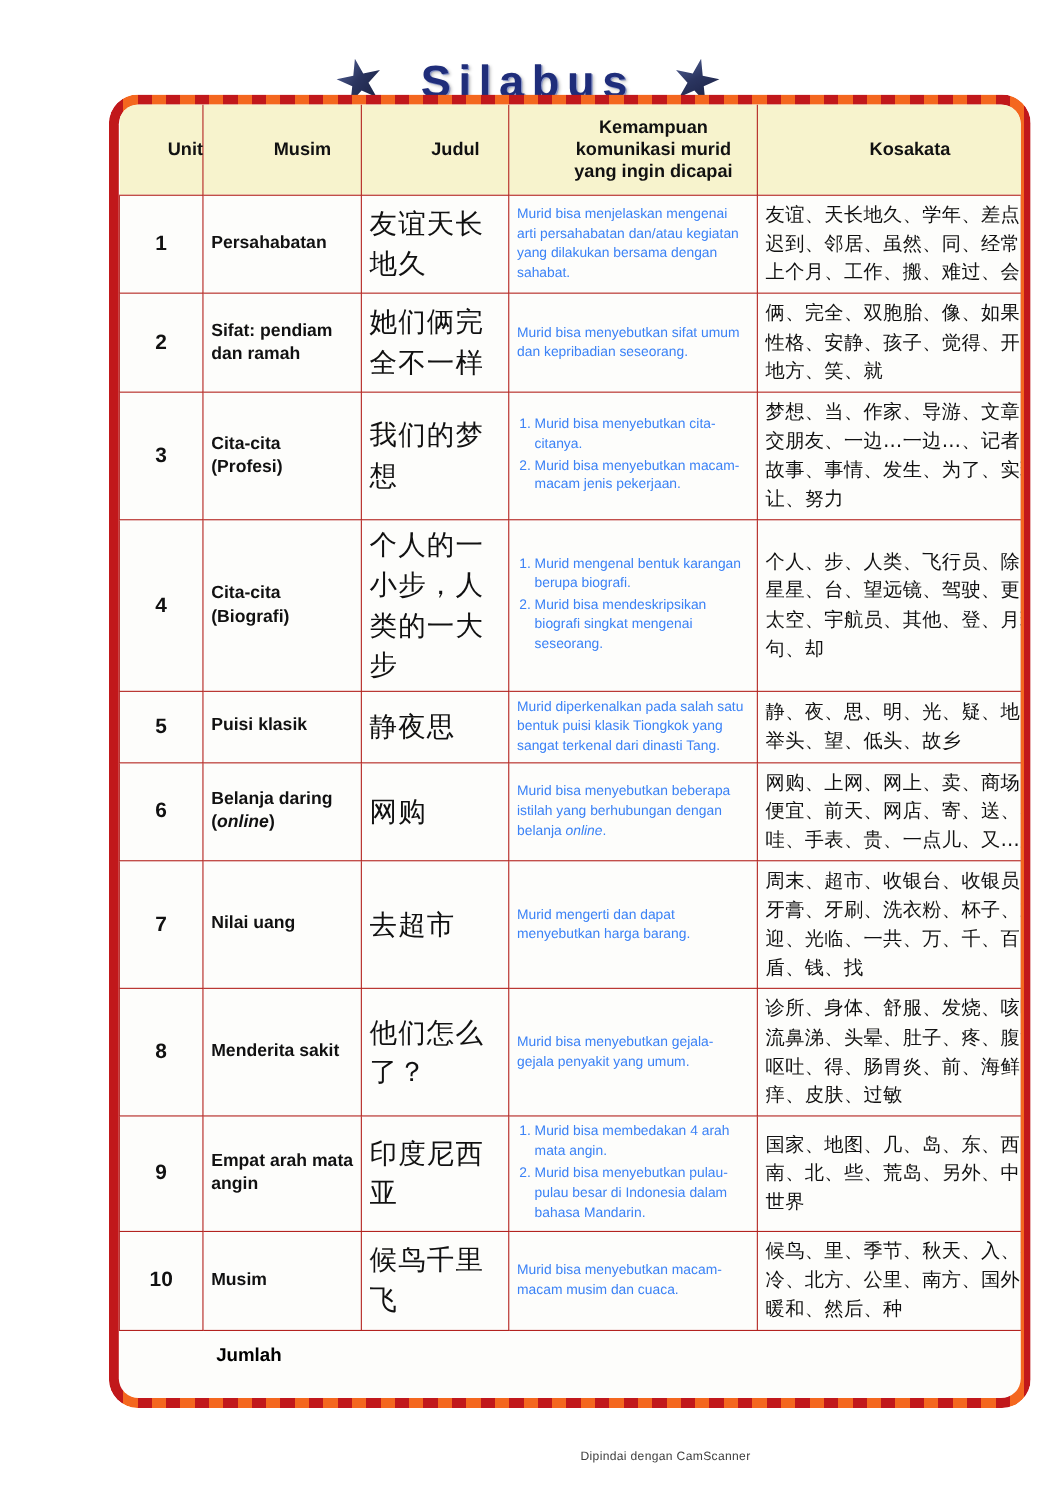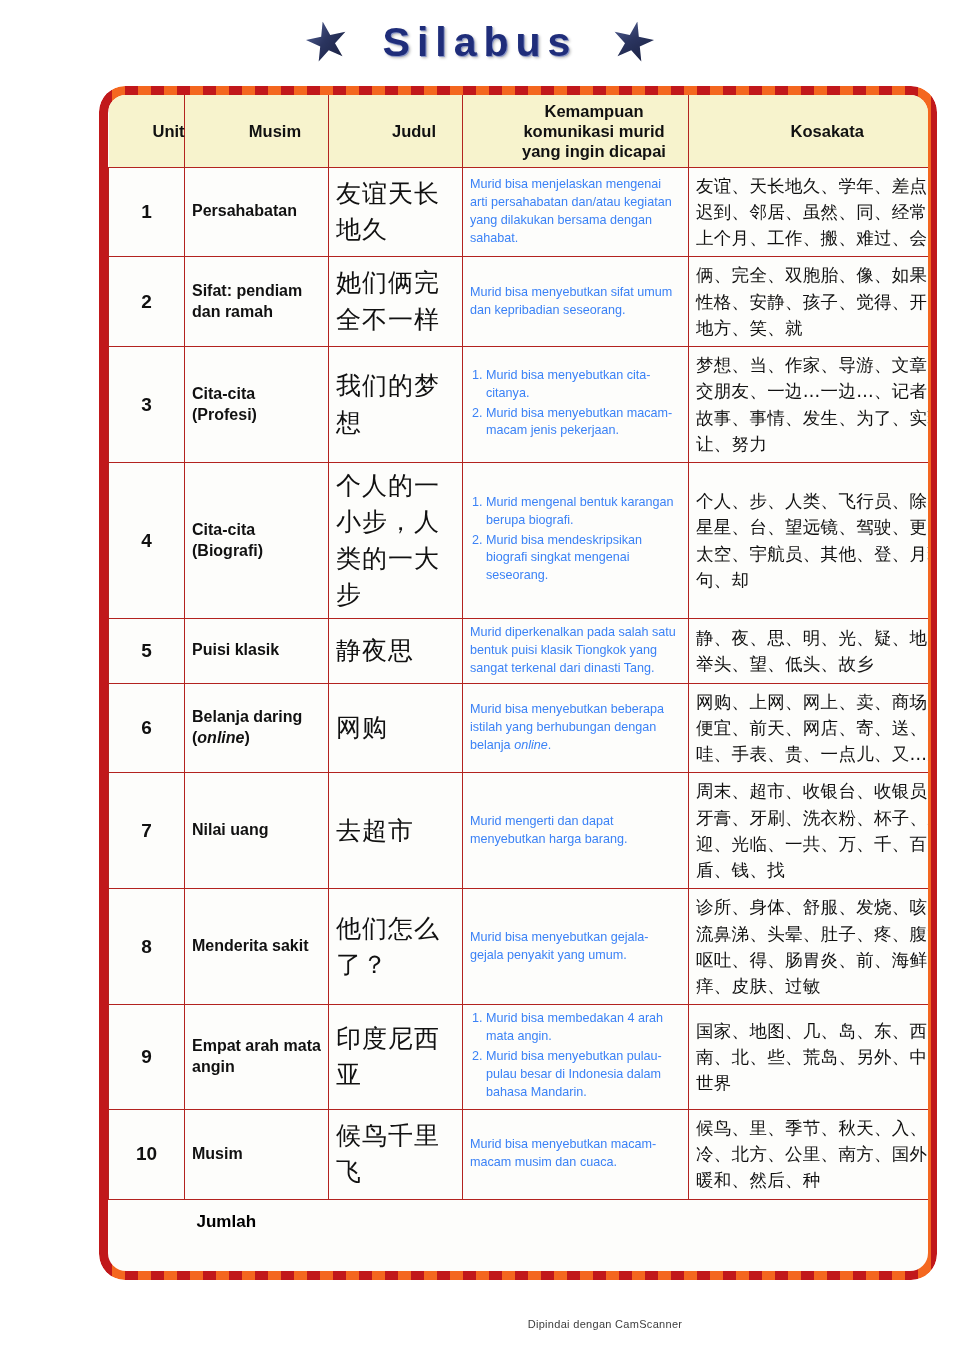--- a/index.html
+++ b/index.html
@@ -13,20 +13,21 @@
     position: relative;
   }
 
   
   .title-bar {
     height: 84px;
     display: flex;
     align-items: center;
     justify-content: center;
     gap: 35px;
+    margin-top: 32px;
   }
   .title-text {
     font-size: 41px;
     font-weight: bold;
     letter-spacing: 7px;
     color: #1f2d7a;
     text-shadow: 1px 1px 0 #8a96c8, 2px 2px 3px rgba(0,0,0,0.28);
     font-family: "Liberation Sans", sans-serif;
   }
   .star {
@@ -80,21 +81,21 @@
     border: 1.6px solid #b3231f;
     vertical-align: middle;
     padding: 5px 7px;
   }
   table.syllabus tr.head th {
     background: #f7f3cd;
     color: #111;
     font-size: 16.5px;
     font-weight: bold;
     text-align: center;
-    height: 72px;
+    height: 82px;
     line-height: 1.22;
     border-top: none;
     padding-left: 44px;
   }
   table.syllabus tr.head th:first-child { border-left: none; }
   table.syllabus tr.head th:last-child { border-right: none; }
 
   col.c-unit  { width: 76px; }
   col.c-tema  { width: 144px; }
   col.c-judul { width: 134px; }

